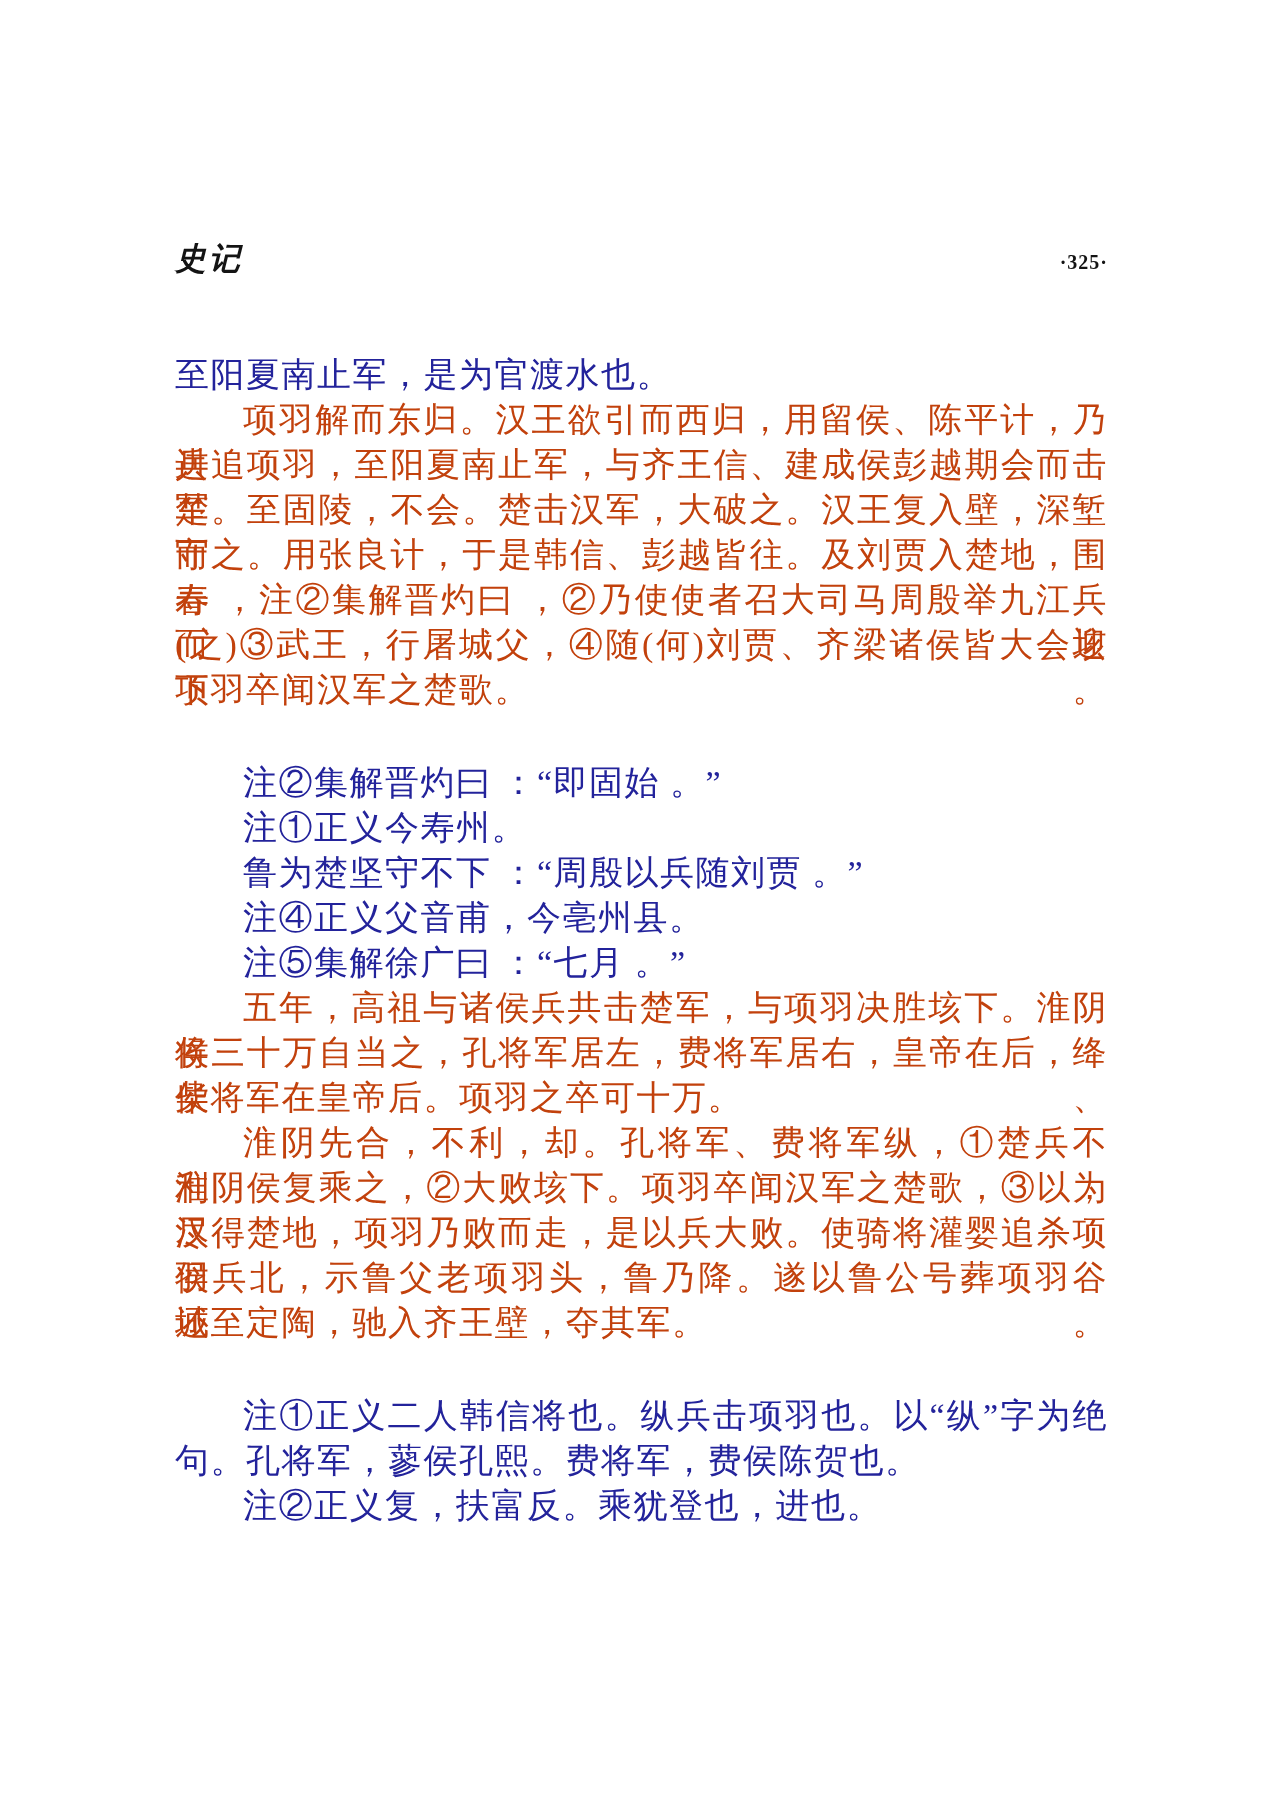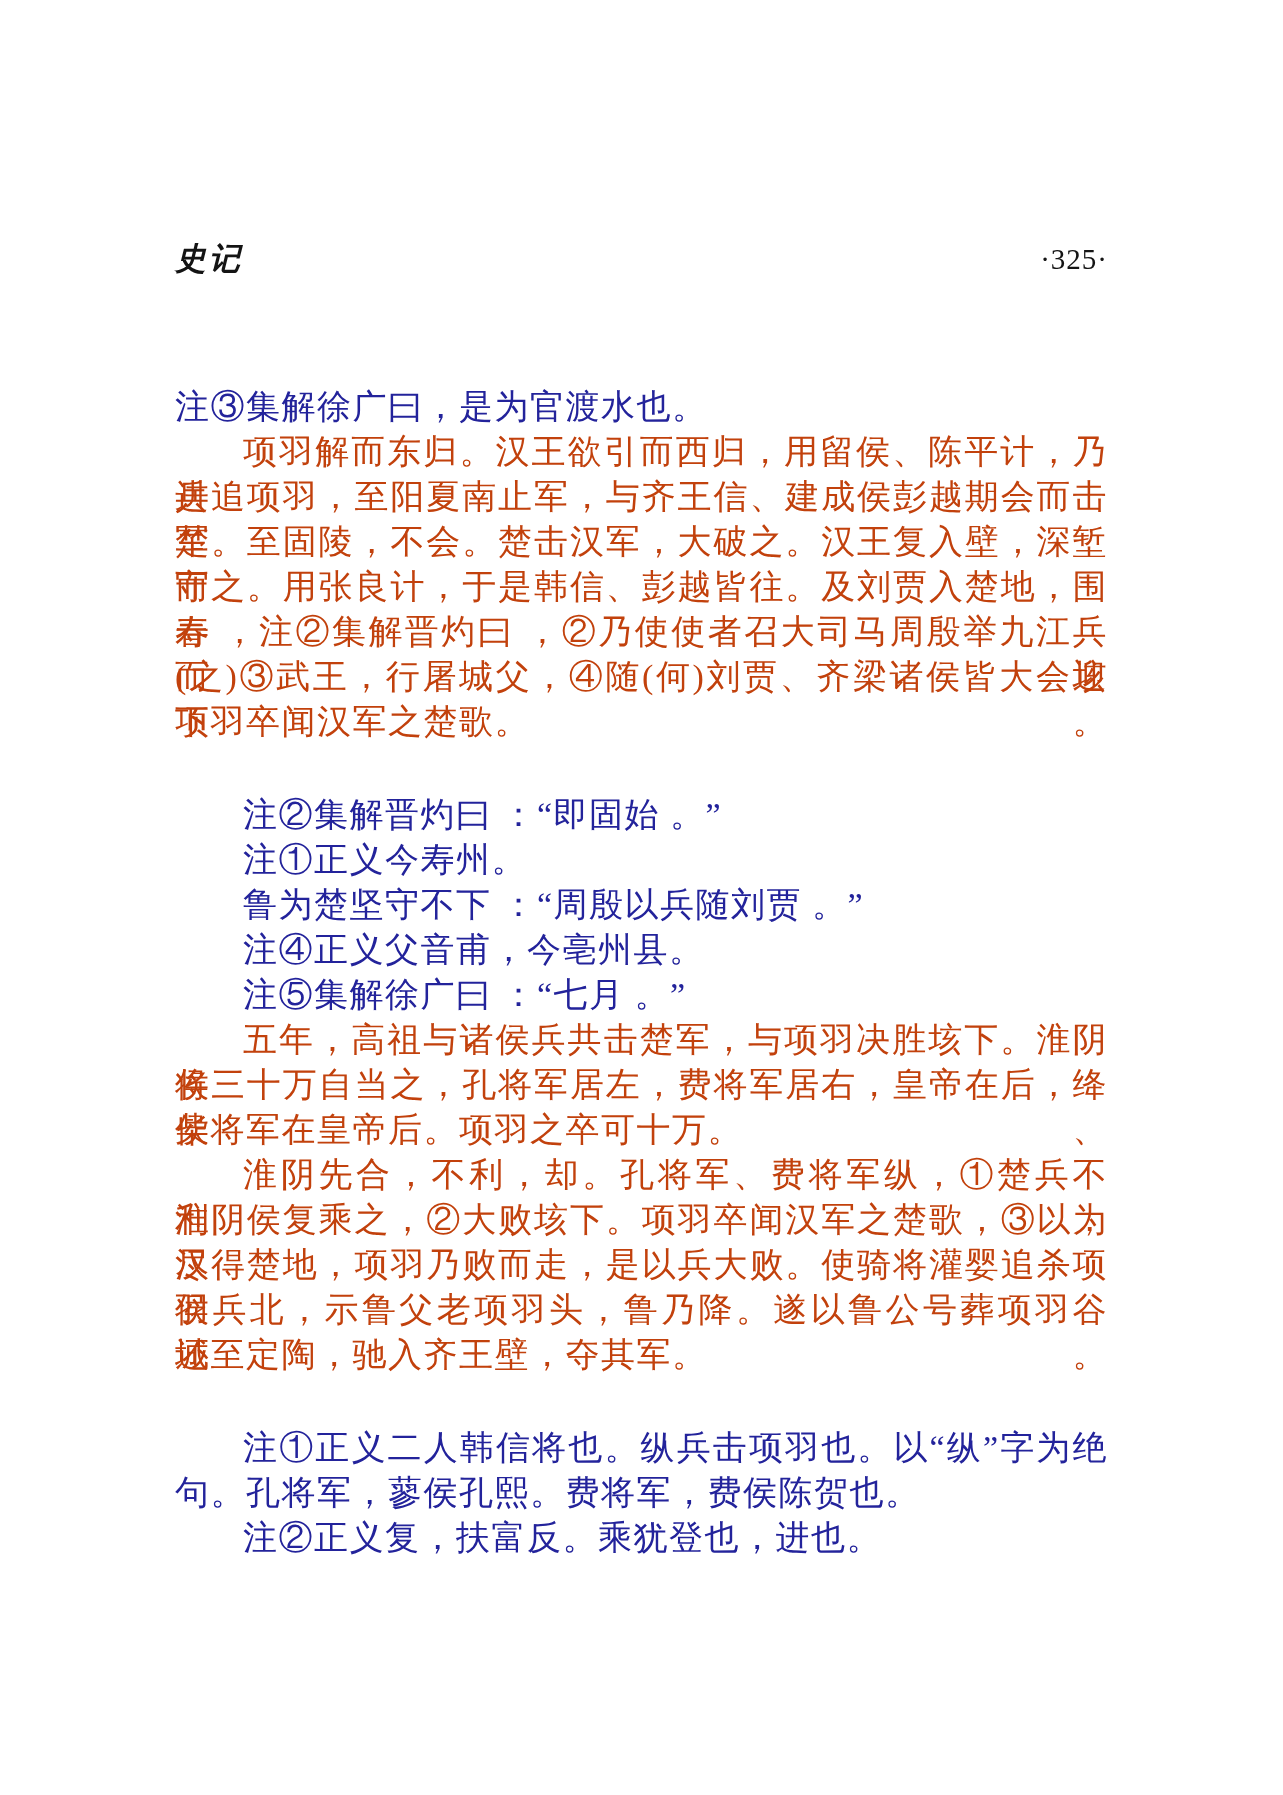--- a/index.html
+++ b/index.html
@@ -17,33 +17,33 @@
   .page {
     box-sizing: border-box;
     width: 1283px;
     height: 1795px;
     padding: 238px 175px 0 175px;
   }
   .page-header {
     display: flex;
     justify-content: space-between;
     align-items: baseline;
-    margin-bottom: 104px;
+    margin-bottom: 72px;
     color: #141414;
   }
   .book-title {
     font-size: 31px;
     font-style: italic;
     font-weight: 600;
     letter-spacing: 3px;
   }
   .page-number {
-    font-size: 29px;
+    font-size: 20px;
     letter-spacing: 1px;
-    font-weight: 400;
+    font-weight: 700;
   }
   .content {
     width: 933px;
   }
   .line {
     font-size: 34px;
     line-height: 45px;
     height: 45px;
     letter-spacing: 1.5px;
     white-space: nowrap;
@@ -65,21 +65,21 @@
 </style>
 </head>
 <body>
 
 <div class="page">
   <div class="page-header">
     <span class="book-title">史记</span>
     <span class="page-number">·325·</span>
   </div>
   <div class="content">
-      <div class="line annotation">注③集解徐广曰，是为官渡水也。</div>
+      <div class="line annotation">至阳夏南止军，是为官渡水也。</div>
       <div class="line body indent justify">项羽解而东归。汉王欲引而西归，用留侯、陈平计，乃进</div>
       <div class="line body justify">兵追项羽，至阳夏南止军，与齐王信、建成侯彭越期会而击楚</div>
       <div class="line body justify">军。至固陵，不会。楚击汉军，大破之。汉王复入壁，深堑而</div>
       <div class="line body justify">守之。用张良计，于是韩信、彭越皆往。及刘贾入楚地，围寿</div>
       <div class="line body justify">春 ，注②集解晋灼曰 ，②乃使使者召大司马周殷举九江兵而迎</div>
       <div class="line body justify">(之)③武王，行屠城父，④随(何)刘贾、齐梁诸侯皆大会垓下。</div>
       <div class="line body">项羽卒闻汉军之楚歌。</div>
       <div class="spacer"></div>
       <div class="line annotation indent">注②集解晋灼曰 ：“即固始 。”</div>
       <div class="line annotation indent">注①正义今寿州。</div>

